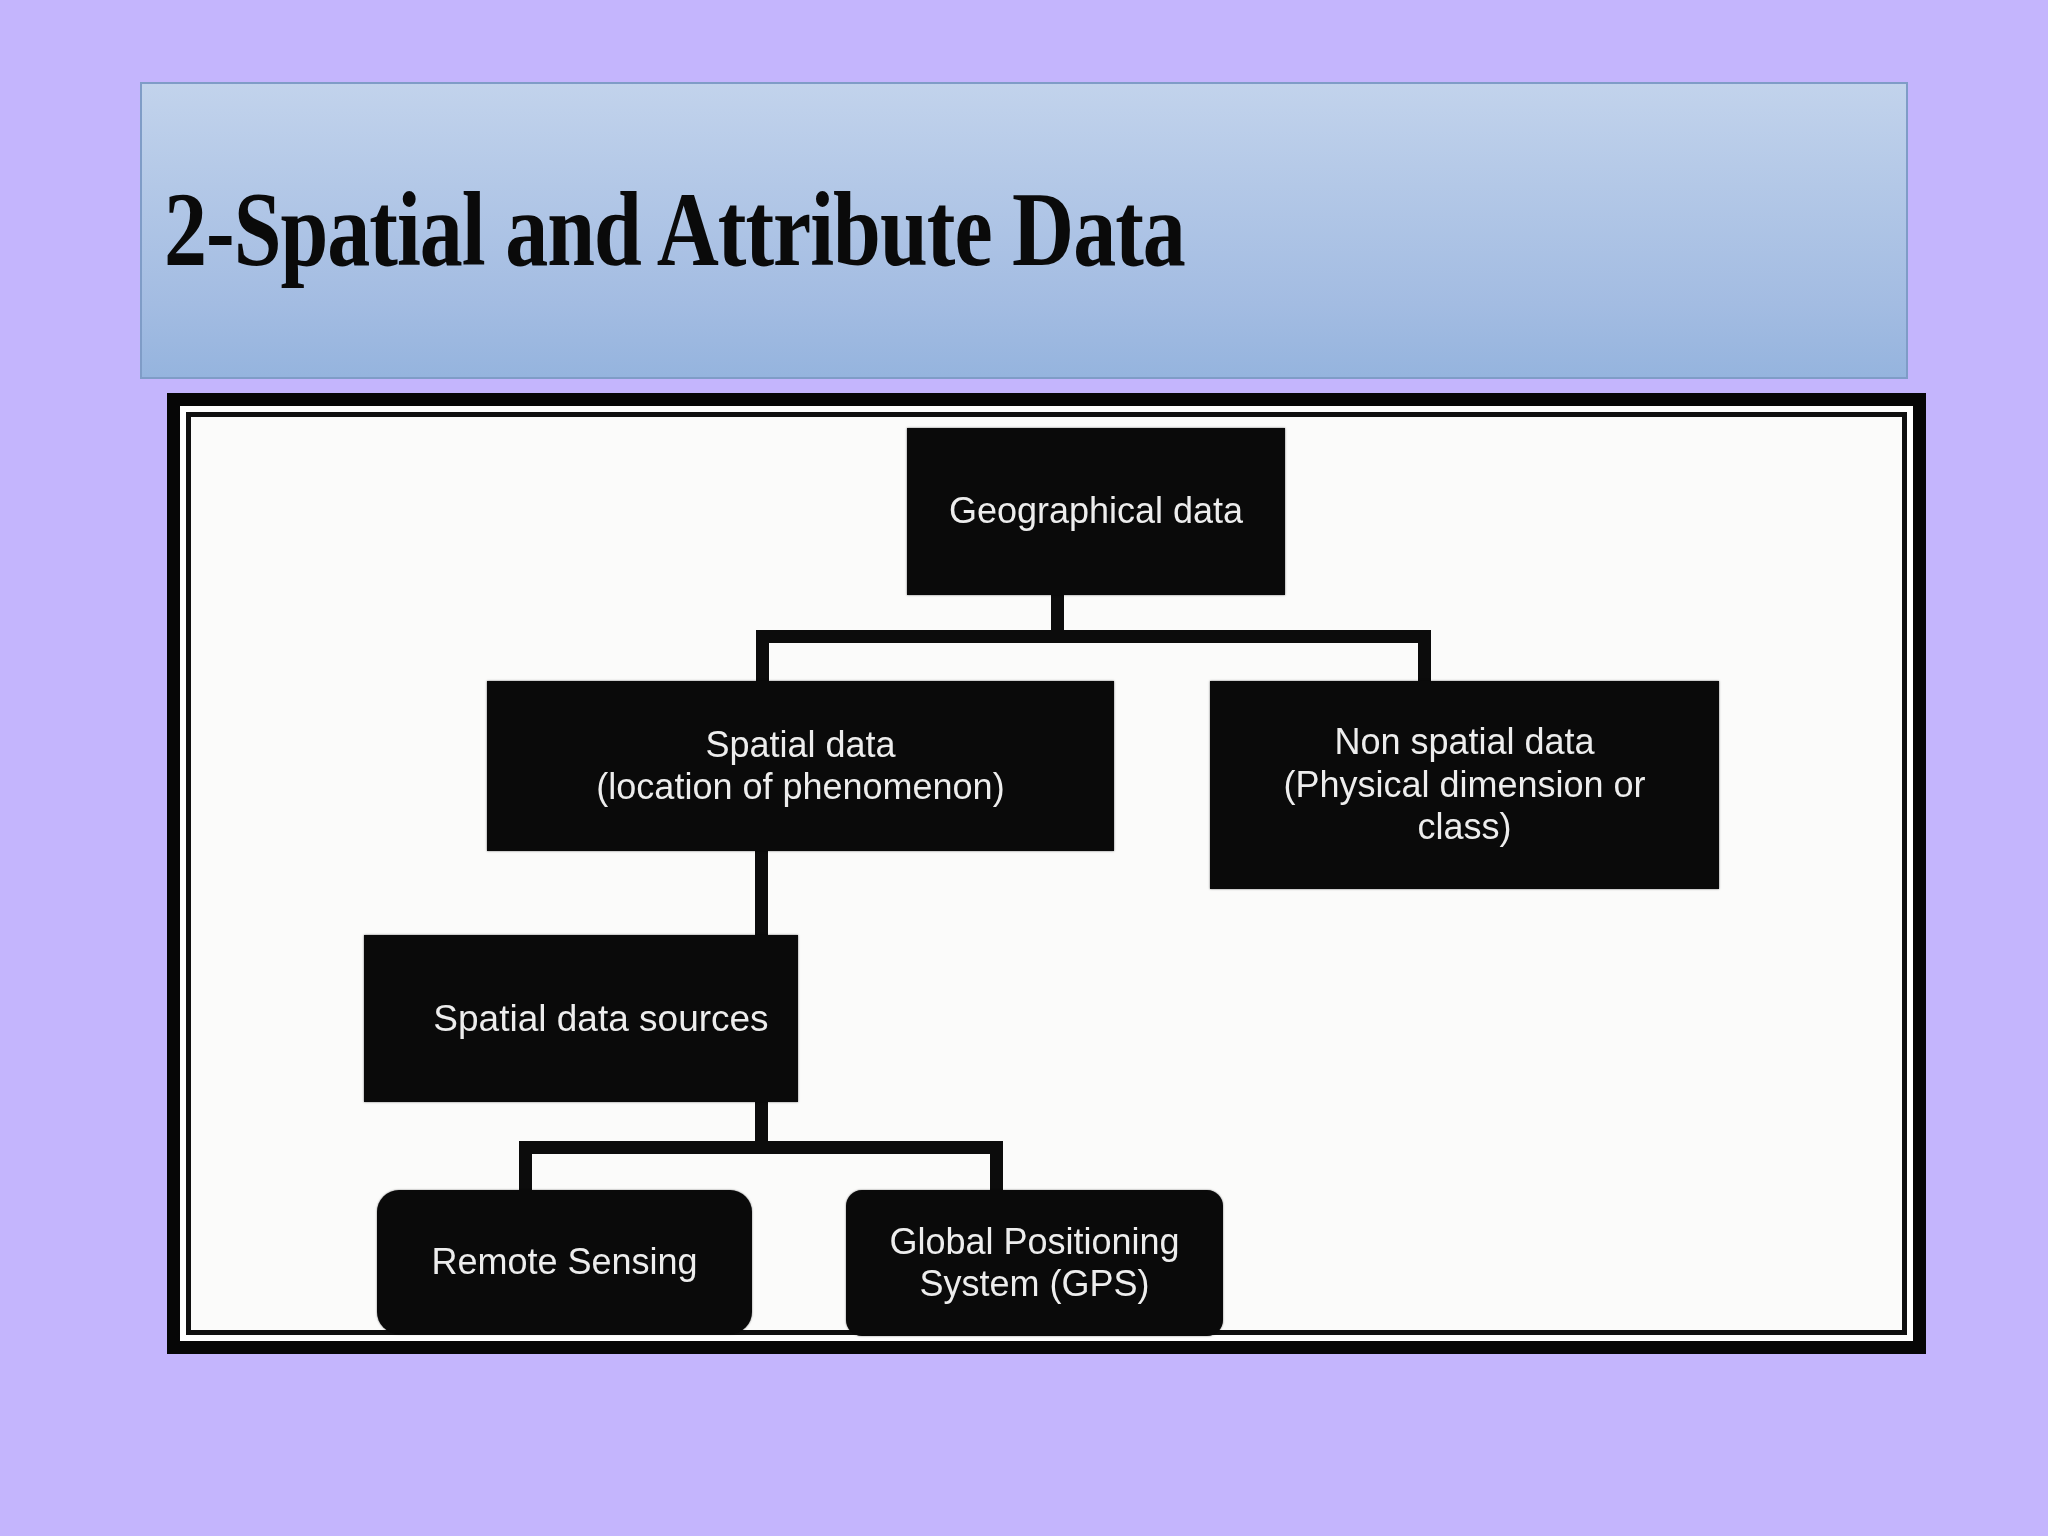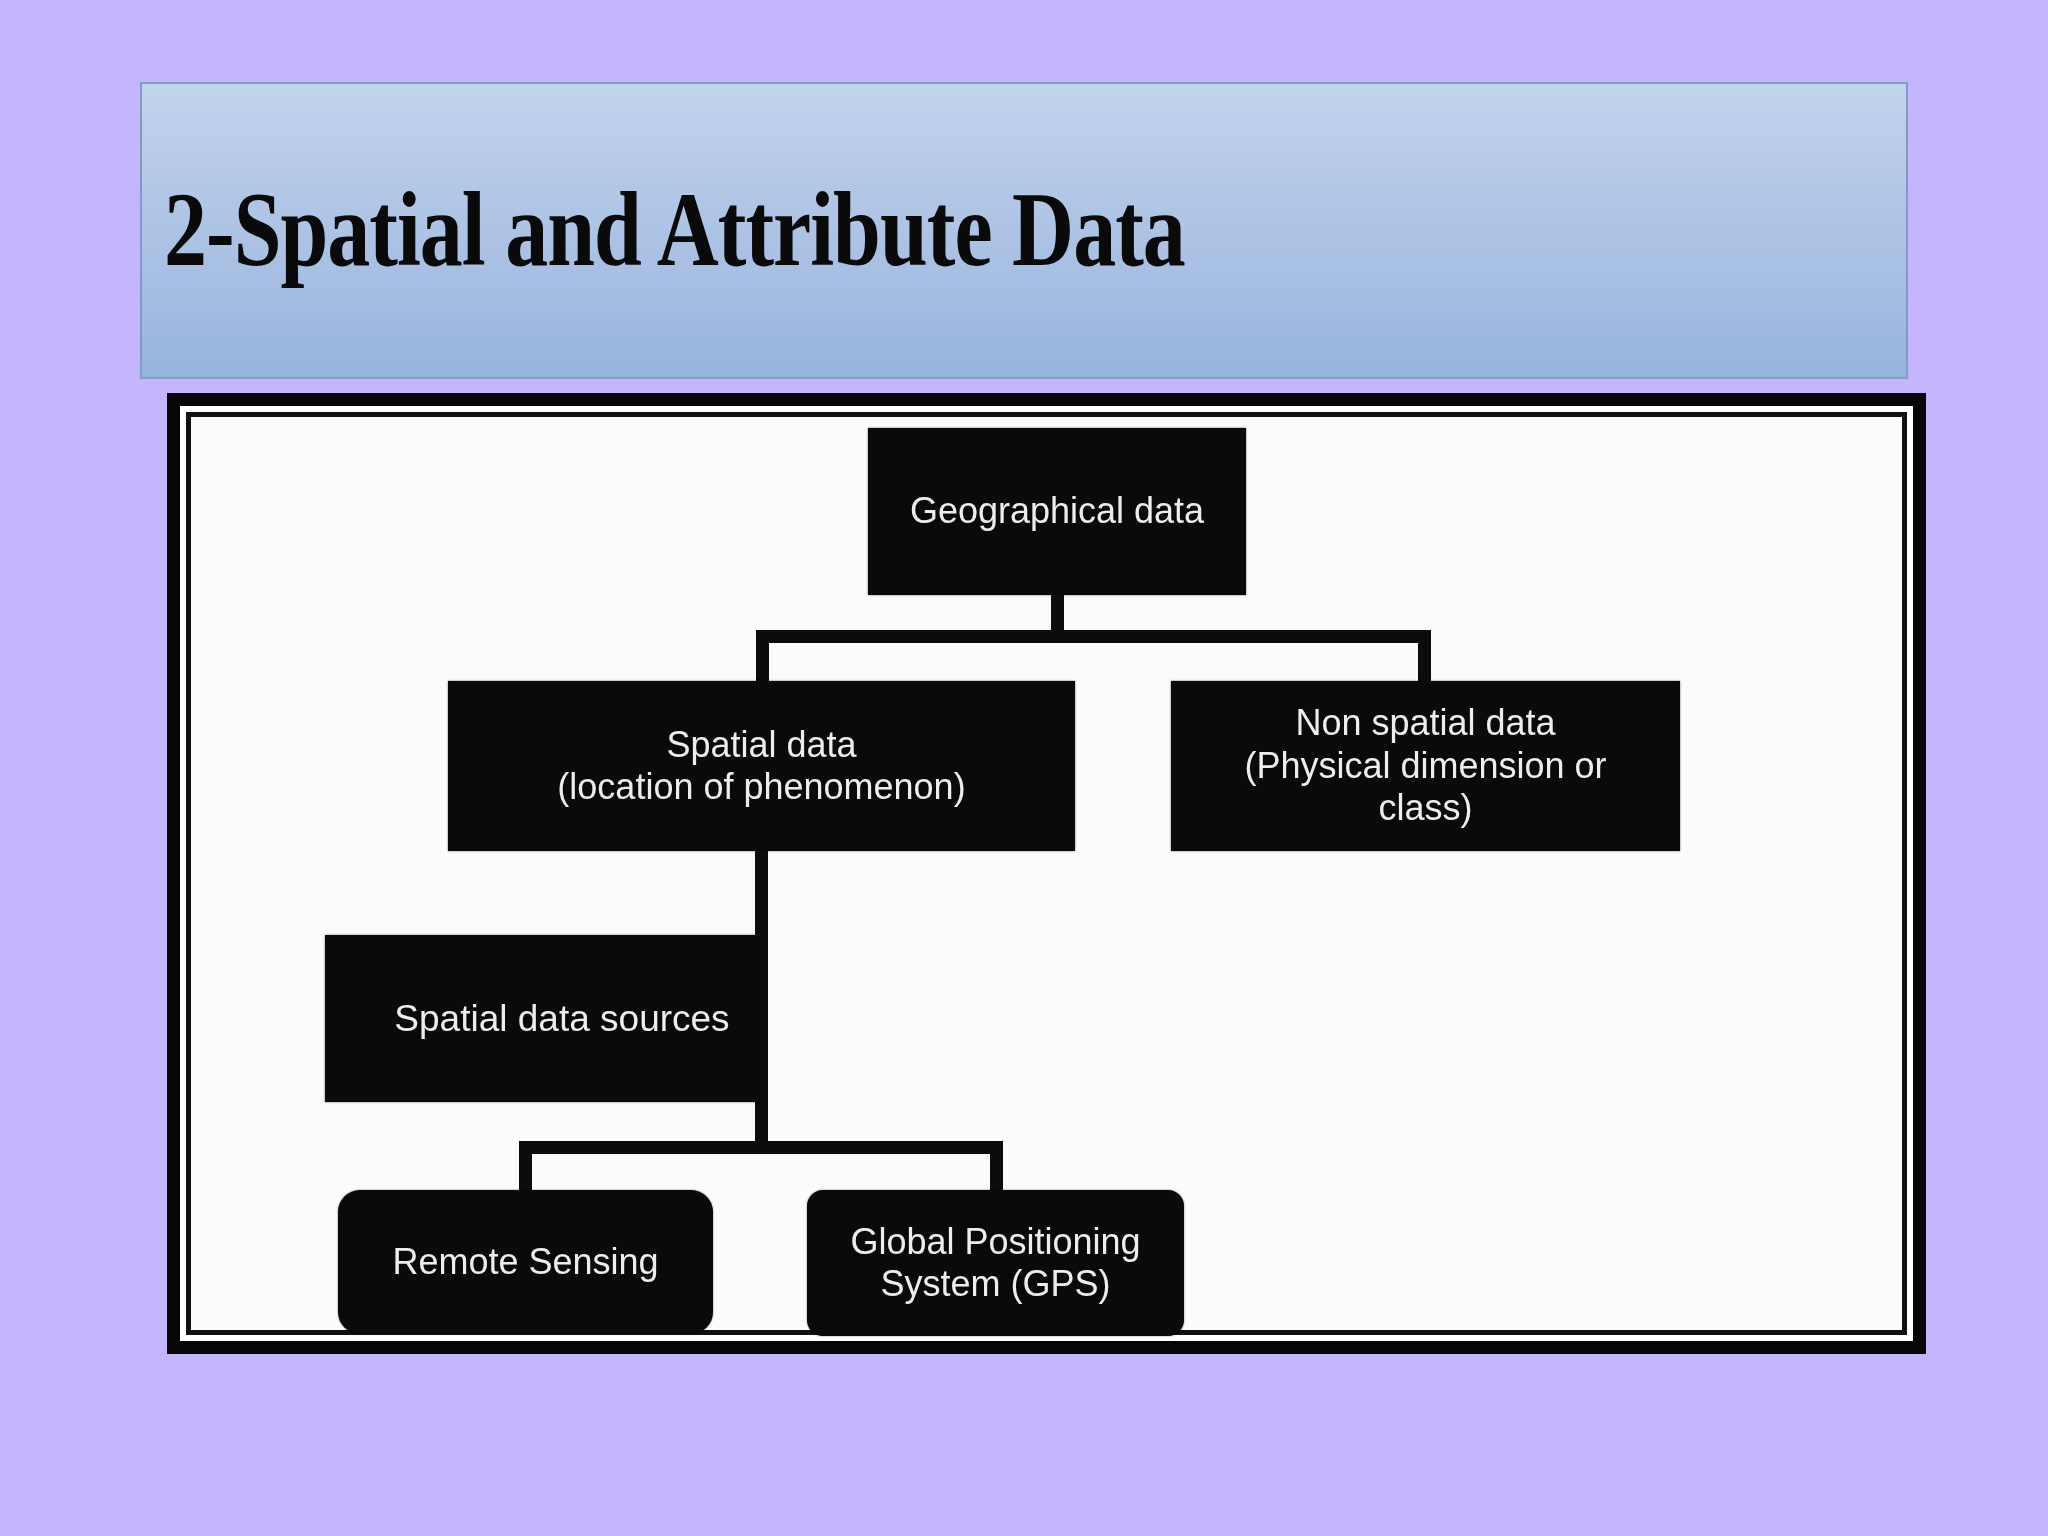--- a/index.html
+++ b/index.html
@@ -72,30 +72,31 @@
     background: #0a0a0a;
     color: #ededed;
     display: flex;
     align-items: center;
     justify-content: center;
     text-align: center;
     font-size: 36px;
     line-height: 1.18;
     white-space: pre-line;
     box-shadow: 0 0 2px rgba(0,0,0,0.55);
+    margin-left: 39px;
   }
   .line {
     position: absolute;
     background: #0c0c0c;
   }
 
   
   #node-geographical { left: 701px; top: 35px;  width: 378px; height: 167px; }
   #node-spatial      { left: 281px; top: 288px; width: 627px; height: 170px; text-align: center; }
-  #node-nonspatial   { left: 1004px;top: 288px; width: 509px; height: 170px; }
+  #node-nonspatial   { left: 1004px;top: 288px; width: 509px; height: 208px; }
   #node-sources      { left: 158px; top: 542px; width: 394px; height: 167px; font-size: 37px; padding-left: 40px; }
   #node-remote       { left: 171px; top: 797px; width: 375px; height: 144px; border-radius: 22px; }
   #node-gps          { left: 640px; top: 797px; width: 377px; height: 146px; border-radius: 16px; }
 
   
   #line-geo-stub        { left: 884px;  top: 202px; width: 13px;  height: 42px; }
   #line-branch1         { left: 589px;  top: 237px; width: 675px; height: 13px; }
   #line-spatial-stub    { left: 589px;  top: 237px; width: 13px;  height: 51px; }
   #line-nonspatial-stub { left: 1251px; top: 237px; width: 13px;  height: 51px; }
   #line-vertical-main   { left: 588px;  top: 458px; width: 13px;  height: 302px; }

